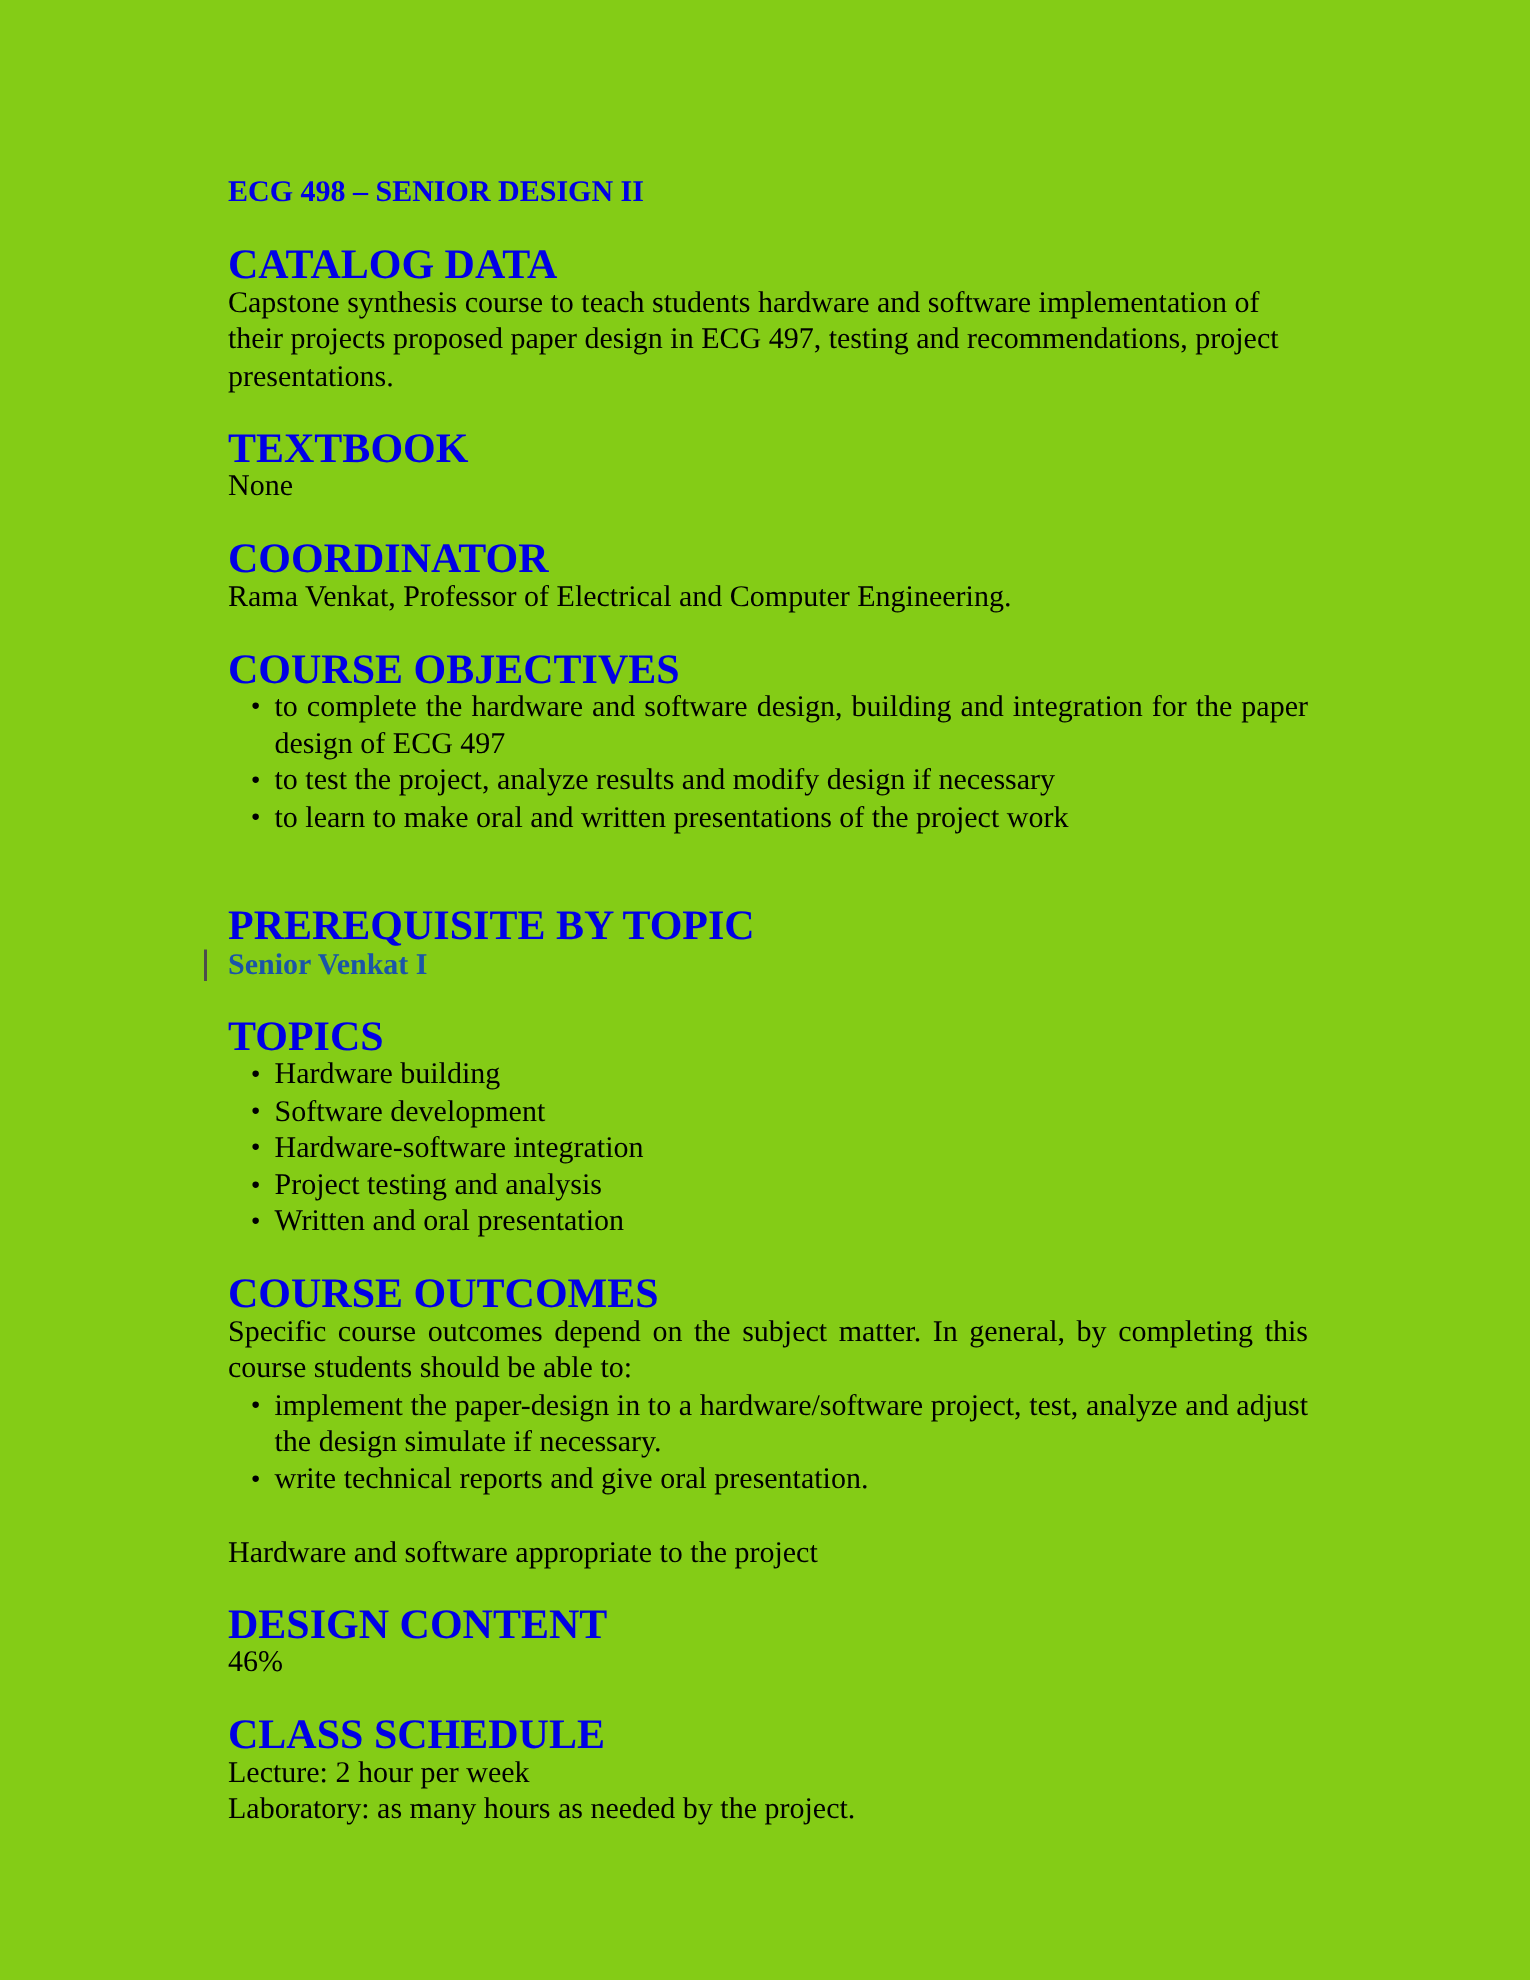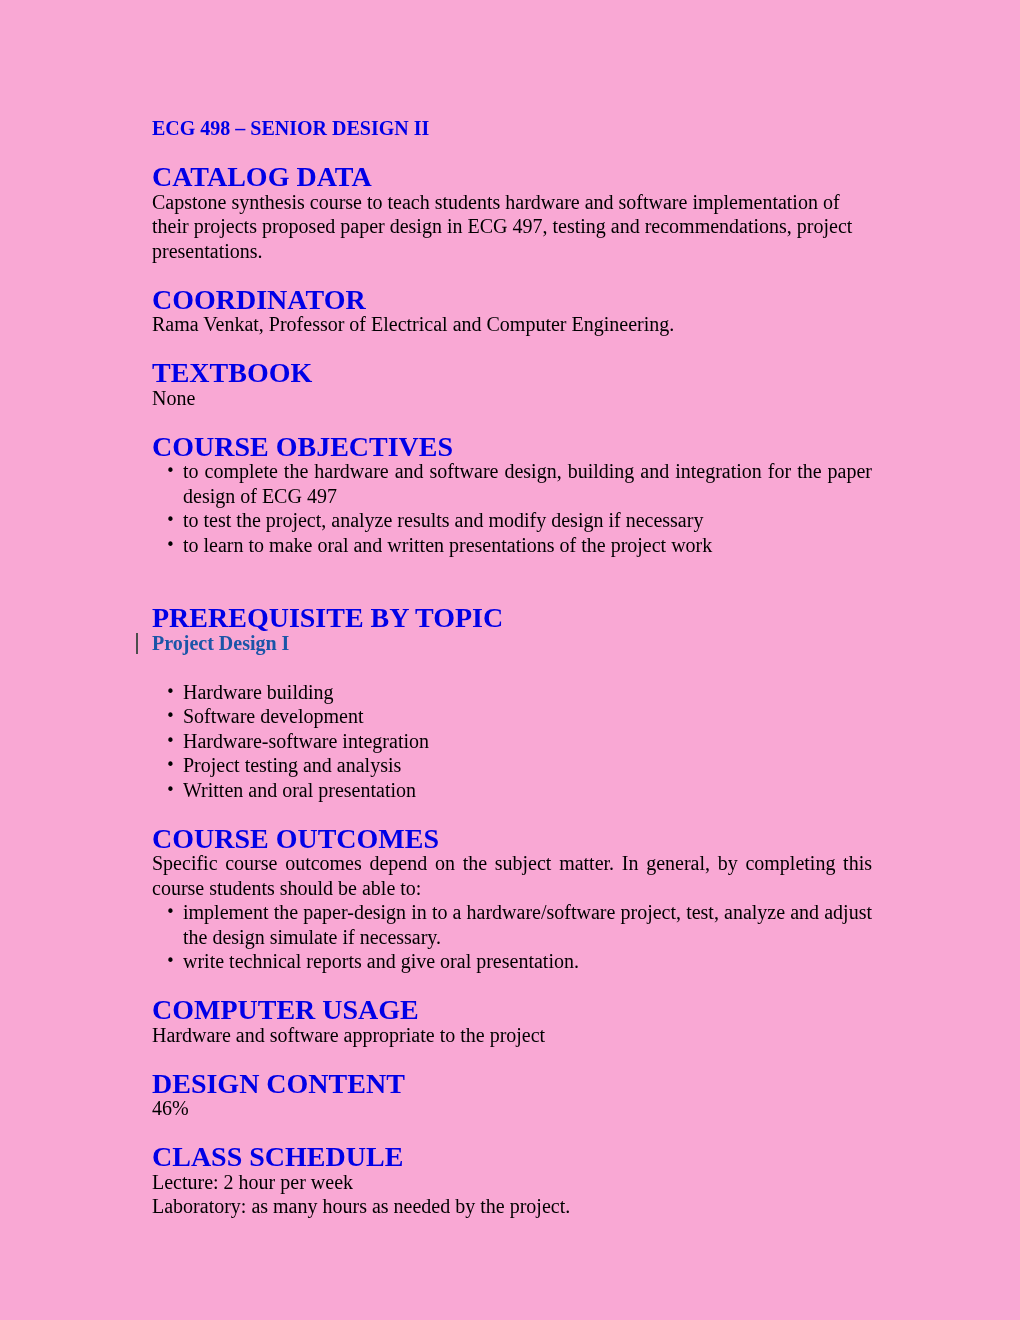--- a/index.html
+++ b/index.html
@@ -14,21 +14,21 @@
     font-size: 20px;
     line-height: 24.5px;
     color: #000000;
     overflow: hidden;
   }
   .page {
     box-sizing: border-box;
     width: 1020px;
     height: 1320px;
     padding: 116px 148px 0 152px;
-    background: #f9a8d4;
+    background: #84cc16;
   }
   .title {
     font-size: 20px;
     font-weight: bold;
     color: #0000e6;
     margin: 0;
   }
   .sec {
     margin-top: 24.5px;
   }
@@ -81,27 +81,27 @@
 <div class="page">
 
   <h1 class="title">ECG 498 – SENIOR DESIGN II</h1>
 
   <section class="sec">
     <h2>CATALOG DATA</h2>
     <p>Capstone synthesis course to teach students hardware and software implementation of their projects proposed paper design in ECG 497, testing and recommendations, project presentations.</p>
   </section>
 
   <section class="sec">
-    <h2>COORDINATOR</h2>
-    <p>Rama Venkat, Professor of Electrical and Computer Engineering.</p>
+    <h2>TEXTBOOK</h2>
+    <p>None</p>
   </section>
 
   <section class="sec">
-    <h2>TEXTBOOK</h2>
-    <p>None</p>
+    <h2>COORDINATOR</h2>
+    <p>Rama Venkat, Professor of Electrical and Computer Engineering.</p>
   </section>
 
   <section class="sec">
     <h2>COURSE OBJECTIVES</h2>
     <div class="bullet-item justify">
       <span class="bullet-marker">•</span>
       <span class="bullet-text">to complete the hardware and software design, building and integration for the paper design of ECG 497</span>
     </div>
     <div class="bullet-item">
       <span class="bullet-marker">•</span>
@@ -110,25 +110,26 @@
     <div class="bullet-item">
       <span class="bullet-marker">•</span>
       <span class="bullet-text">to learn to make oral and written presentations of  the project work</span>
     </div>
   </section>
 
   <section class="sec big-gap">
     <h2>PREREQUISITE BY TOPIC</h2>
     <div class="inserted-line">
       <span class="change-bar"></span>
-      <span class="inserted">Project Design I</span>
+      <span class="inserted">Senior Venkat I</span>
     </div>
   </section>
 
   <section class="sec">
+    <h2>TOPICS</h2>
     <div class="bullet-item">
       <span class="bullet-marker">•</span>
       <span class="bullet-text">Hardware building</span>
     </div>
     <div class="bullet-item">
       <span class="bullet-marker">•</span>
       <span class="bullet-text">Software development</span>
     </div>
     <div class="bullet-item">
       <span class="bullet-marker">•</span>
@@ -151,21 +152,20 @@
       <span class="bullet-marker">•</span>
       <span class="bullet-text">implement the paper-design in to a hardware/software project, test, analyze and adjust the design simulate if necessary.</span>
     </div>
     <div class="bullet-item">
       <span class="bullet-marker">•</span>
       <span class="bullet-text">write technical reports and give oral presentation.</span>
     </div>
   </section>
 
   <section class="sec">
-    <h2>COMPUTER USAGE</h2>
     <p>Hardware and software appropriate to the project</p>
   </section>
 
   <section class="sec">
     <h2>DESIGN CONTENT</h2>
     <p>46%</p>
   </section>
 
   <section class="sec">
     <h2>CLASS SCHEDULE</h2>

